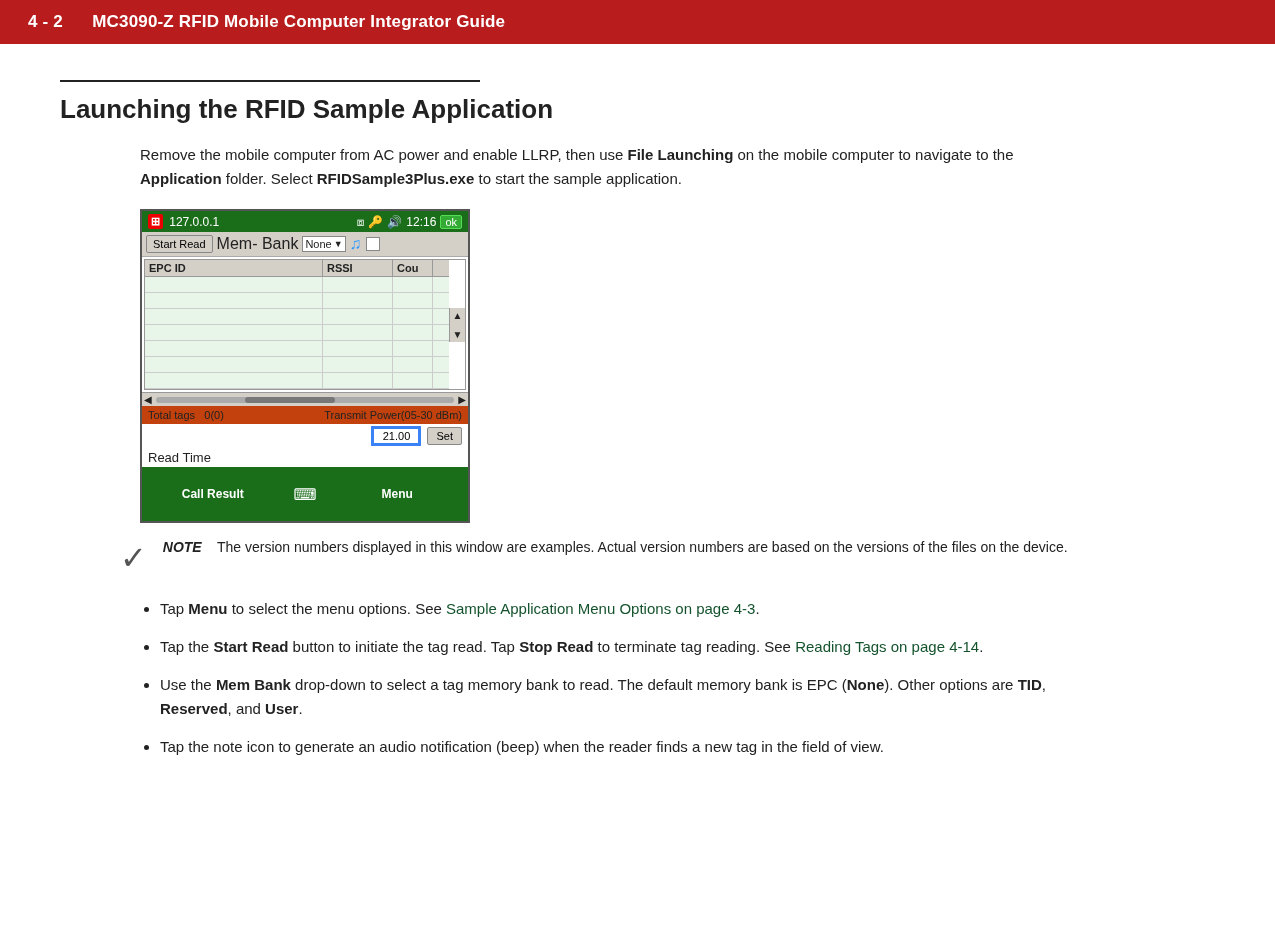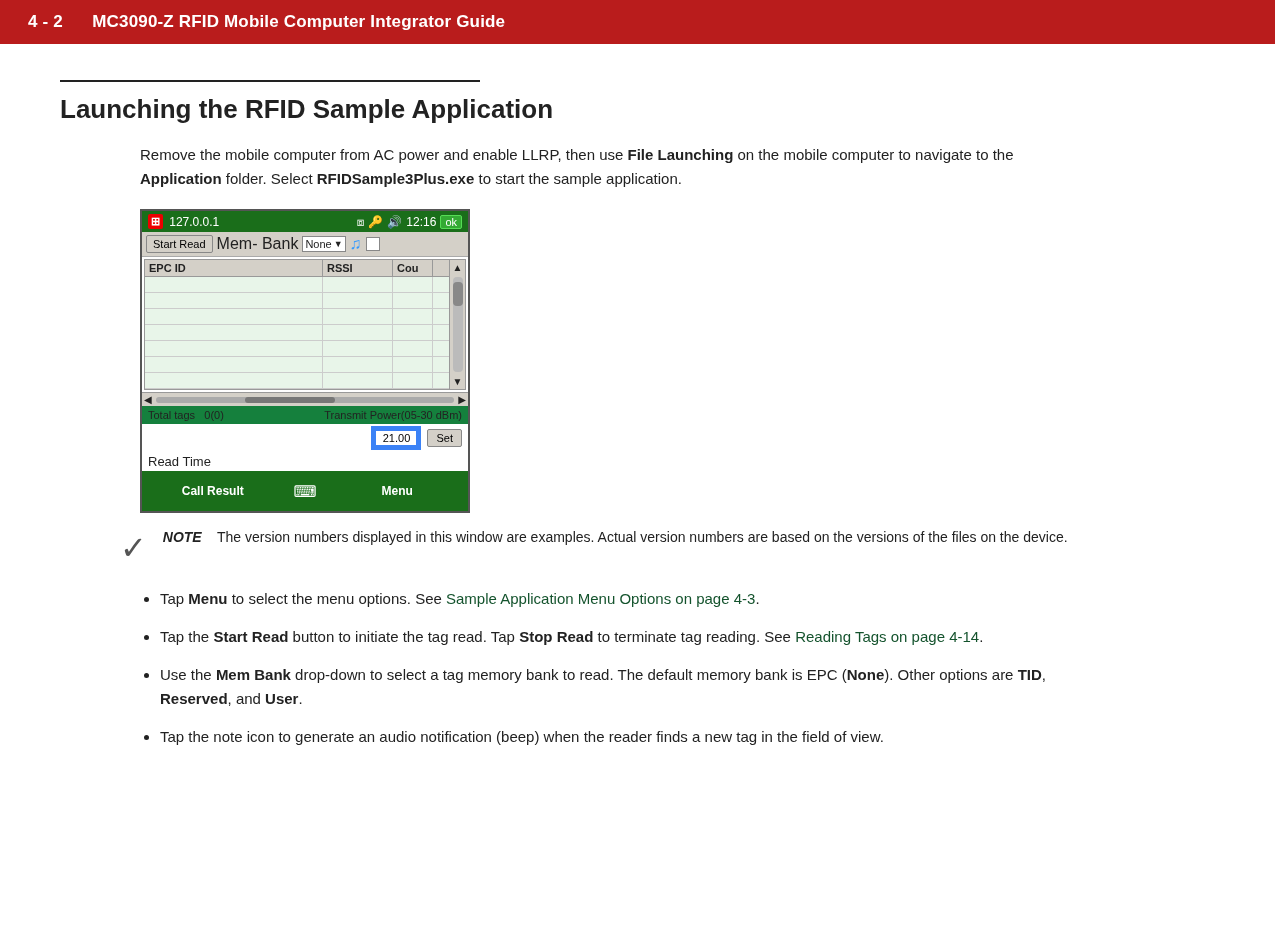--- a/index.html
+++ b/index.html
@@ -180,32 +180,32 @@
       margin-left: 30%;
     }
 
     
     .device-info-row {
       display: flex;
       align-items: center;
       justify-content: space-between;
       padding: 3px 6px;
       font-size: 11px;
-      background: #15803d;
+      background: #c2410c;
     }
     .device-power-row {
       display: flex;
       align-items: center;
       justify-content: flex-end;
       gap: 6px;
       padding: 2px 6px;
       font-size: 11px;
     }
     .device-power-input {
-      border: 5px solid #3b82f6;
+      border: 3px solid #3b82f6;
       width: 50px;
       font-size: 11px;
       text-align: center;
       padding: 1px 2px;
     }
     .device-set-btn {
       background: #d4d0c8;
       border: 1px solid #888;
       padding: 2px 8px;
       font-size: 11px;
@@ -219,21 +219,21 @@
     .device-bottom-bar {
       display: flex;
       background: #1a6e1a;
       color: #fff;
       justify-content: space-between;
       align-items: center;
     }
     .device-bottom-btn {
       flex: 1;
       text-align: center;
-      padding: 13px 4px;
+      padding: 20px 4px;
       font-size: 12px;
       font-weight: bold;
       color: #fff;
     }
     .device-bottom-keyboard {
       font-size: 16px;
       padding: 3px 10px;
     }
 
     
@@ -290,20 +290,21 @@
     .link-text {
       color: #14532d;
       text-decoration: none;
       cursor: pointer;
     }
 
     .table-with-scroll {
       display: flex;
       border: 1px solid #999;
       margin: 2px 2px;
+      align-items: center;
     }
     .table-main {
       flex: 1;
     }
     .table-scrollbar-vert {
       width: 16px;
       background: #d4d0c8;
       display: flex;
       flex-direction: column;
       align-items: center;

